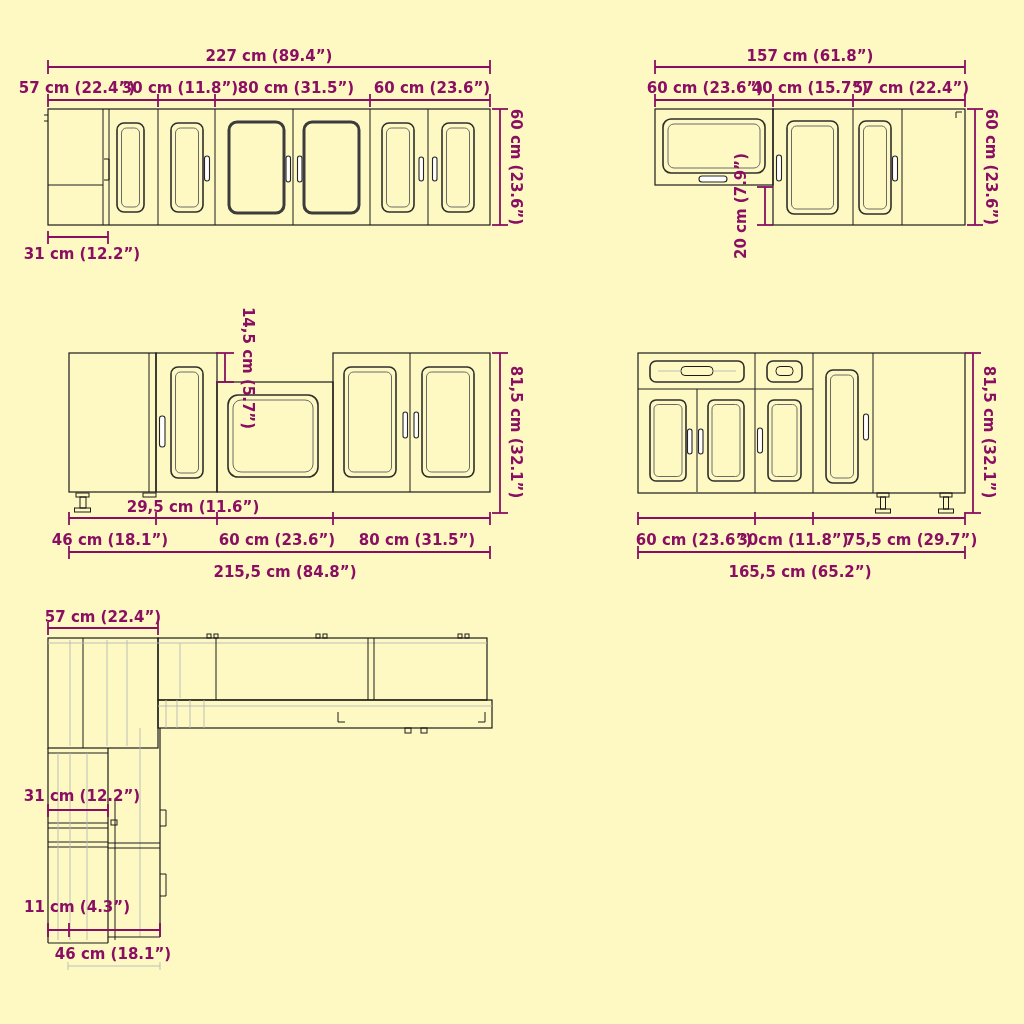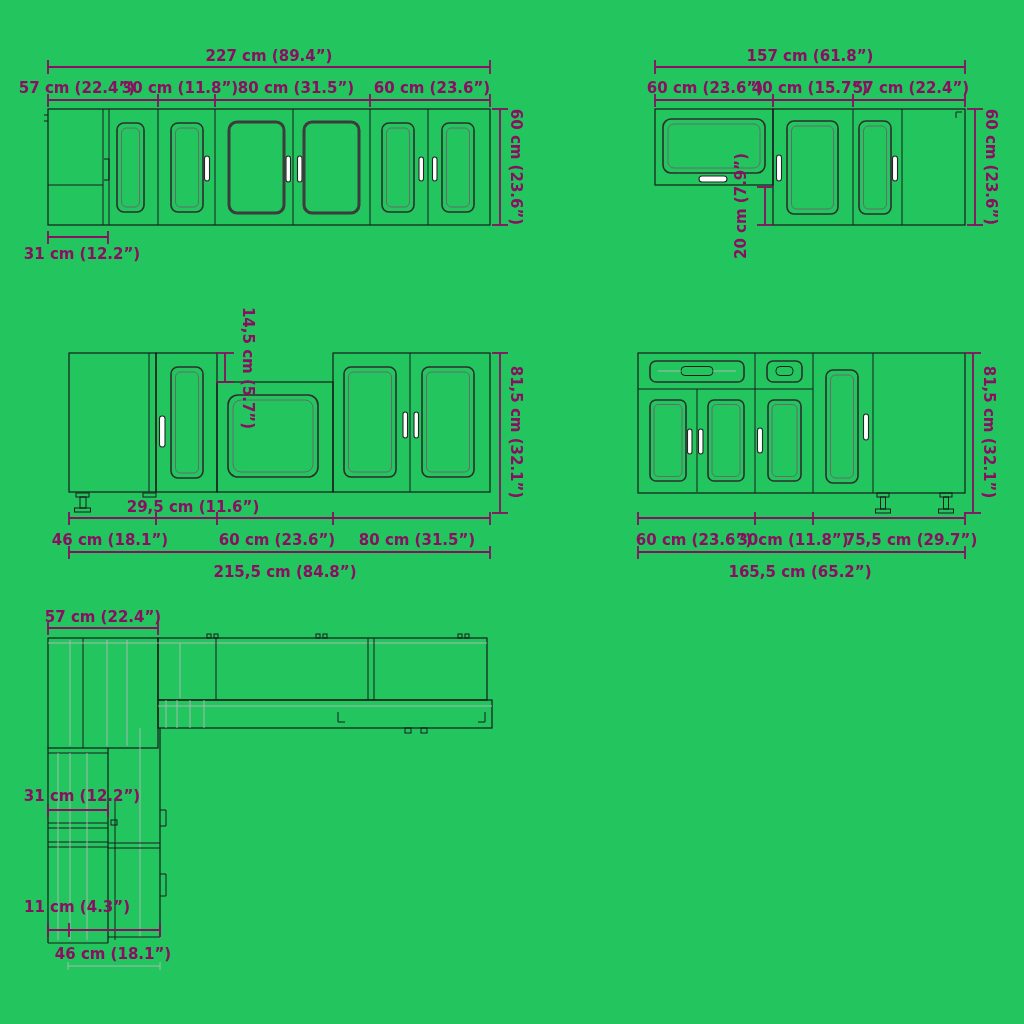--- a/index.html
+++ b/index.html
@@ -1,16 +1,16 @@
 <!DOCTYPE html>
 <html style="--accent: #8a0f62; --line: #1c1c1c;"><head>
 <meta charset="utf-8">
 <style>
   html,body{margin:0;padding:0;background:#fff;}
-  .canvas{position:relative;width:1024px;height:1024px;background:#22c55e;overflow:hidden;}
+  .canvas{position:relative;width:1024px;height:1024px;background:#fef9c3;overflow:hidden;}
   svg{position:absolute;left:0;top:0;}
   text{font-family:"DejaVu Sans","Liberation Sans",sans-serif;font-weight:bold;font-size:15px;fill:var(--accent,#8a0f62);}
   .c {fill:none;stroke:var(--line,#1c1c1c);stroke-width:1.2;}
   .c1{fill:none;stroke:var(--line,#1c1c1c);stroke-width:1;}
   .fr{fill:none;stroke:#2e2e2e;stroke-width:1.6;}
   .fi{fill:none;stroke:#6a6a6a;stroke-width:1;}
   .tk{fill:none;stroke:#3c3c3c;stroke-width:3;}
   .gy{fill:none;stroke:#b8b8b8;stroke-width:0.9;}
   .d {fill:none;stroke:var(--accent,#8a0f62);stroke-width:1.8;}
   .h {fill:#fff;stroke:#262626;stroke-width:1.1;}

